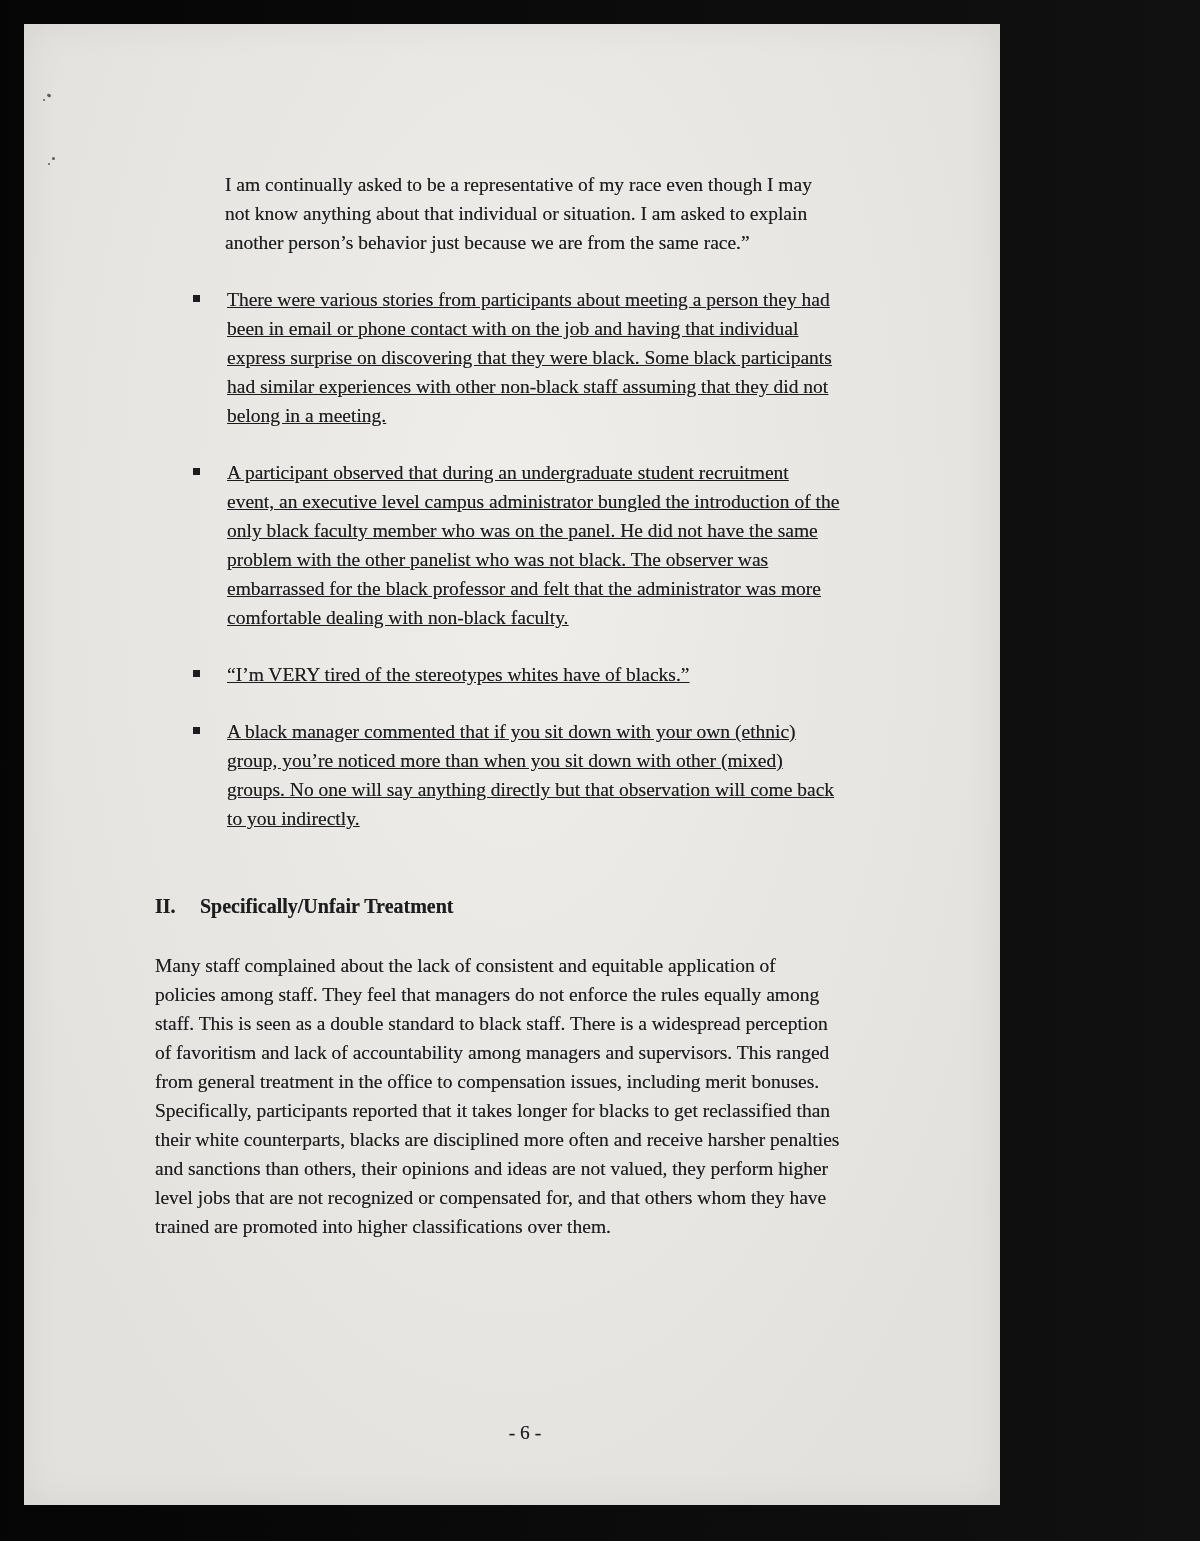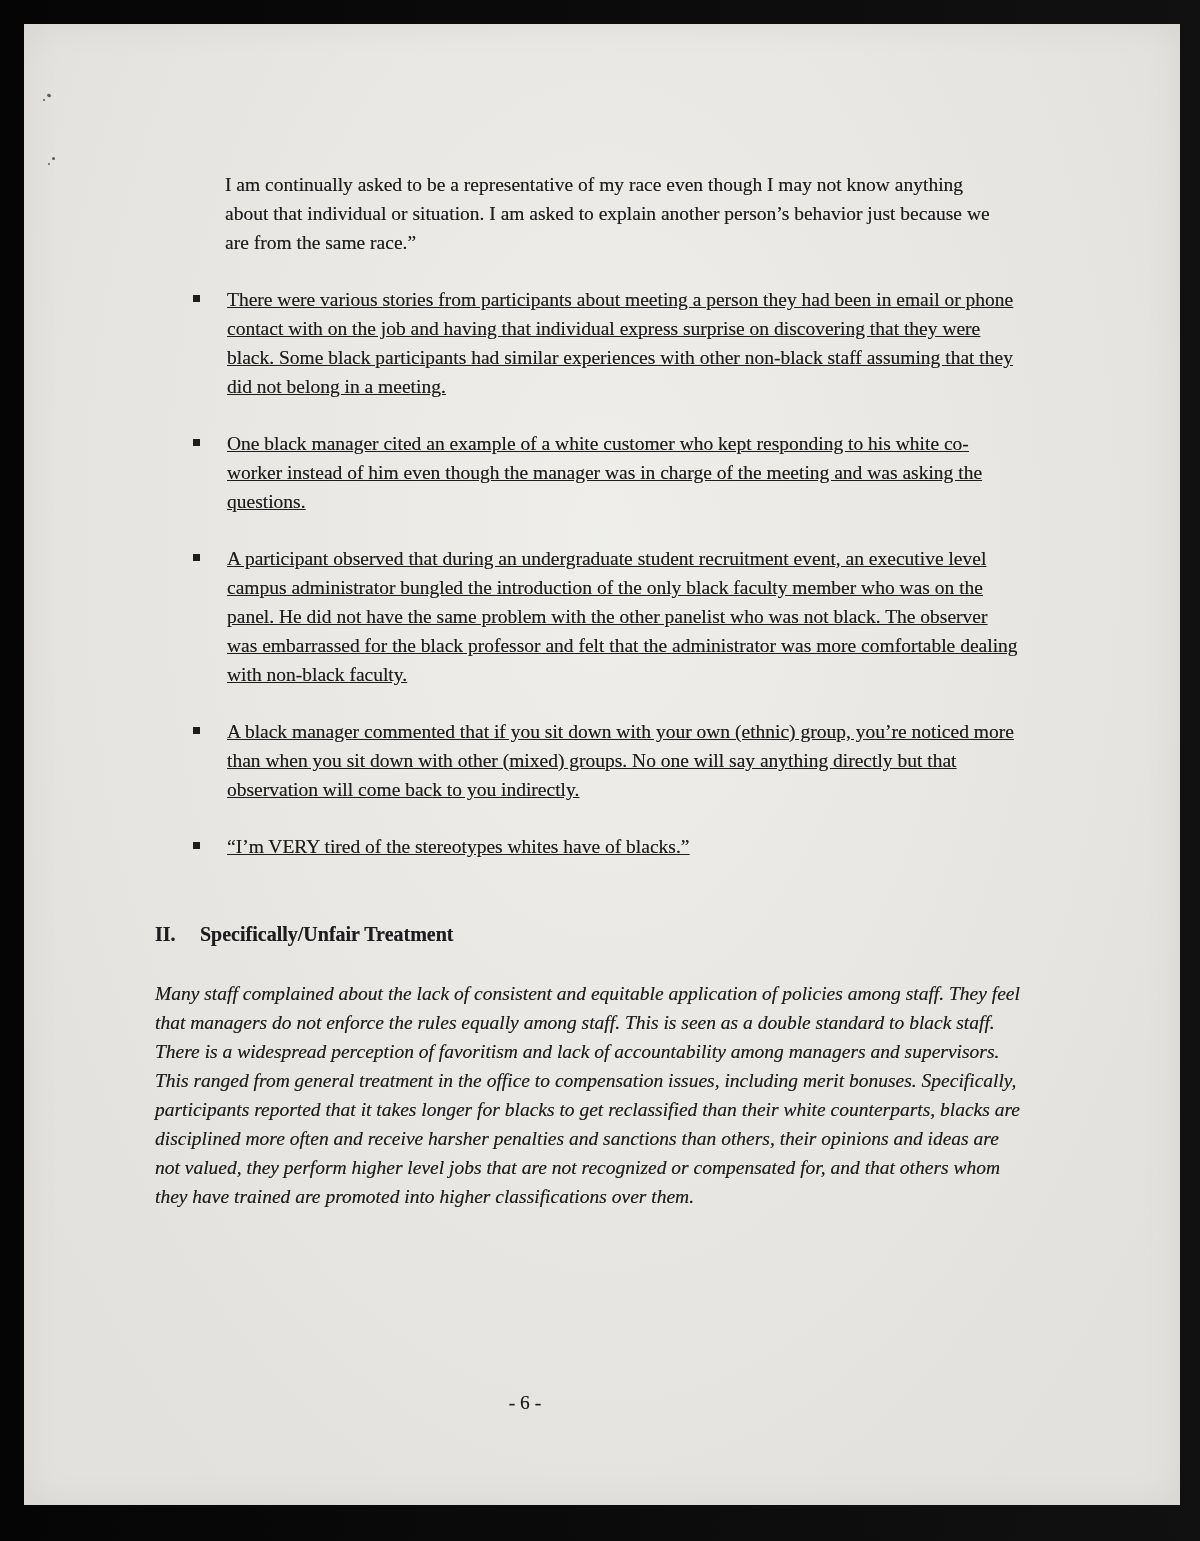--- a/index.html
+++ b/index.html
@@ -14,21 +14,21 @@
   .scan-frame {
     position: relative;
     width: 1200px;
     height: 1541px;
     background: linear-gradient(90deg, #050505 0%, #111 100%);
   }
   .paper {
     position: absolute;
     left: 24px;
     top: 24px;
-    width: 1156px;
+    width: 976px;
     height: 1481px;
     background:
       radial-gradient(ellipse at 50% 35%, rgba(255,255,255,0.25), rgba(0,0,0,0.03) 85%),
       #e9e8e4;
     box-shadow: inset 0 0 40px rgba(0,0,0,0.06);
   }
   .content {
     position: relative;
     box-sizing: border-box;
     width: 100%;
@@ -70,21 +70,20 @@
     font-size: 20px;
     font-weight: bold;
     line-height: 29px;
   }
   .section-heading .numeral {
     display: inline-block;
     width: 45px;
   }
   .body-para {
     max-width: 868px;
-    font-style: italic;
   }
   .page-number {
     margin-top: 177px;
     text-align: center;
     width: 740px;
     font-size: 19.5px;
   }
   .speck {
     position: absolute;
     background: #3a3a3a;
@@ -111,33 +110,29 @@
 
       <p class="quote-cont">I am continually asked to be a representative of my race even though I may not know anything about that individual or situation. I am asked to explain another person’s behavior just because we are from the same race.”</p>
 
       <ul class="bullets">
         <li>
           <span class="marker"></span>
           <span>There were various stories from participants about meeting a person they had been in email or phone contact with on the job and having that individual express surprise on discovering that they were black. Some black participants had similar experiences with other non-black staff assuming that they did not belong in a meeting.</span>
         </li>
         <li>
           <span class="marker"></span>
-          <span>One black manager cited an example of a white customer who kept responding to his white co-worker instead of him even though the manager was in charge of the meeting and was asking the questions.</span>
-        </li>
-        <li>
-          <span class="marker"></span>
           <span>A participant observed that during an undergraduate student recruitment event, an executive level campus administrator bungled the introduction of the only black faculty member who was on the panel. He did not have the same problem with the other panelist who was not black. The observer was embarrassed for the black professor and felt that the administrator was more comfortable dealing with non-black faculty.</span>
         </li>
         <li>
           <span class="marker"></span>
-          <span>A black manager commented that if you sit down with your own (ethnic) group, you’re noticed more than when you sit down with other (mixed) groups. No one will say anything directly but that observation will come back to you indirectly.</span>
+          <span>“I’m VERY tired of the stereotypes whites have of blacks.”</span>
         </li>
         <li>
           <span class="marker"></span>
-          <span>“I’m VERY tired of the stereotypes whites have of blacks.”</span>
+          <span>A black manager commented that if you sit down with your own (ethnic) group, you’re noticed more than when you sit down with other (mixed) groups. No one will say anything directly but that observation will come back to you indirectly.</span>
         </li>
       </ul>
 
       <h2 class="section-heading">
         <span class="numeral">II.</span><span>Specifically/Unfair Treatment</span>
       </h2>
 
       <p class="body-para">Many staff complained about the lack of consistent and equitable application of policies among staff. They feel that managers do not enforce the rules equally among staff. This is seen as a double standard to black staff. There is a widespread perception of favoritism and lack of accountability among managers and supervisors. This ranged from general treatment in the office to compensation issues, including merit bonuses. Specifically, participants reported that it takes longer for blacks to get reclassified than their white counterparts, blacks are disciplined more often and receive harsher penalties and sanctions than others, their opinions and ideas are not valued, they perform higher level jobs that are not recognized or compensated for, and that others whom they have trained are promoted into higher classifications over them.</p>
 
       <div class="page-number">- 6 -</div>

